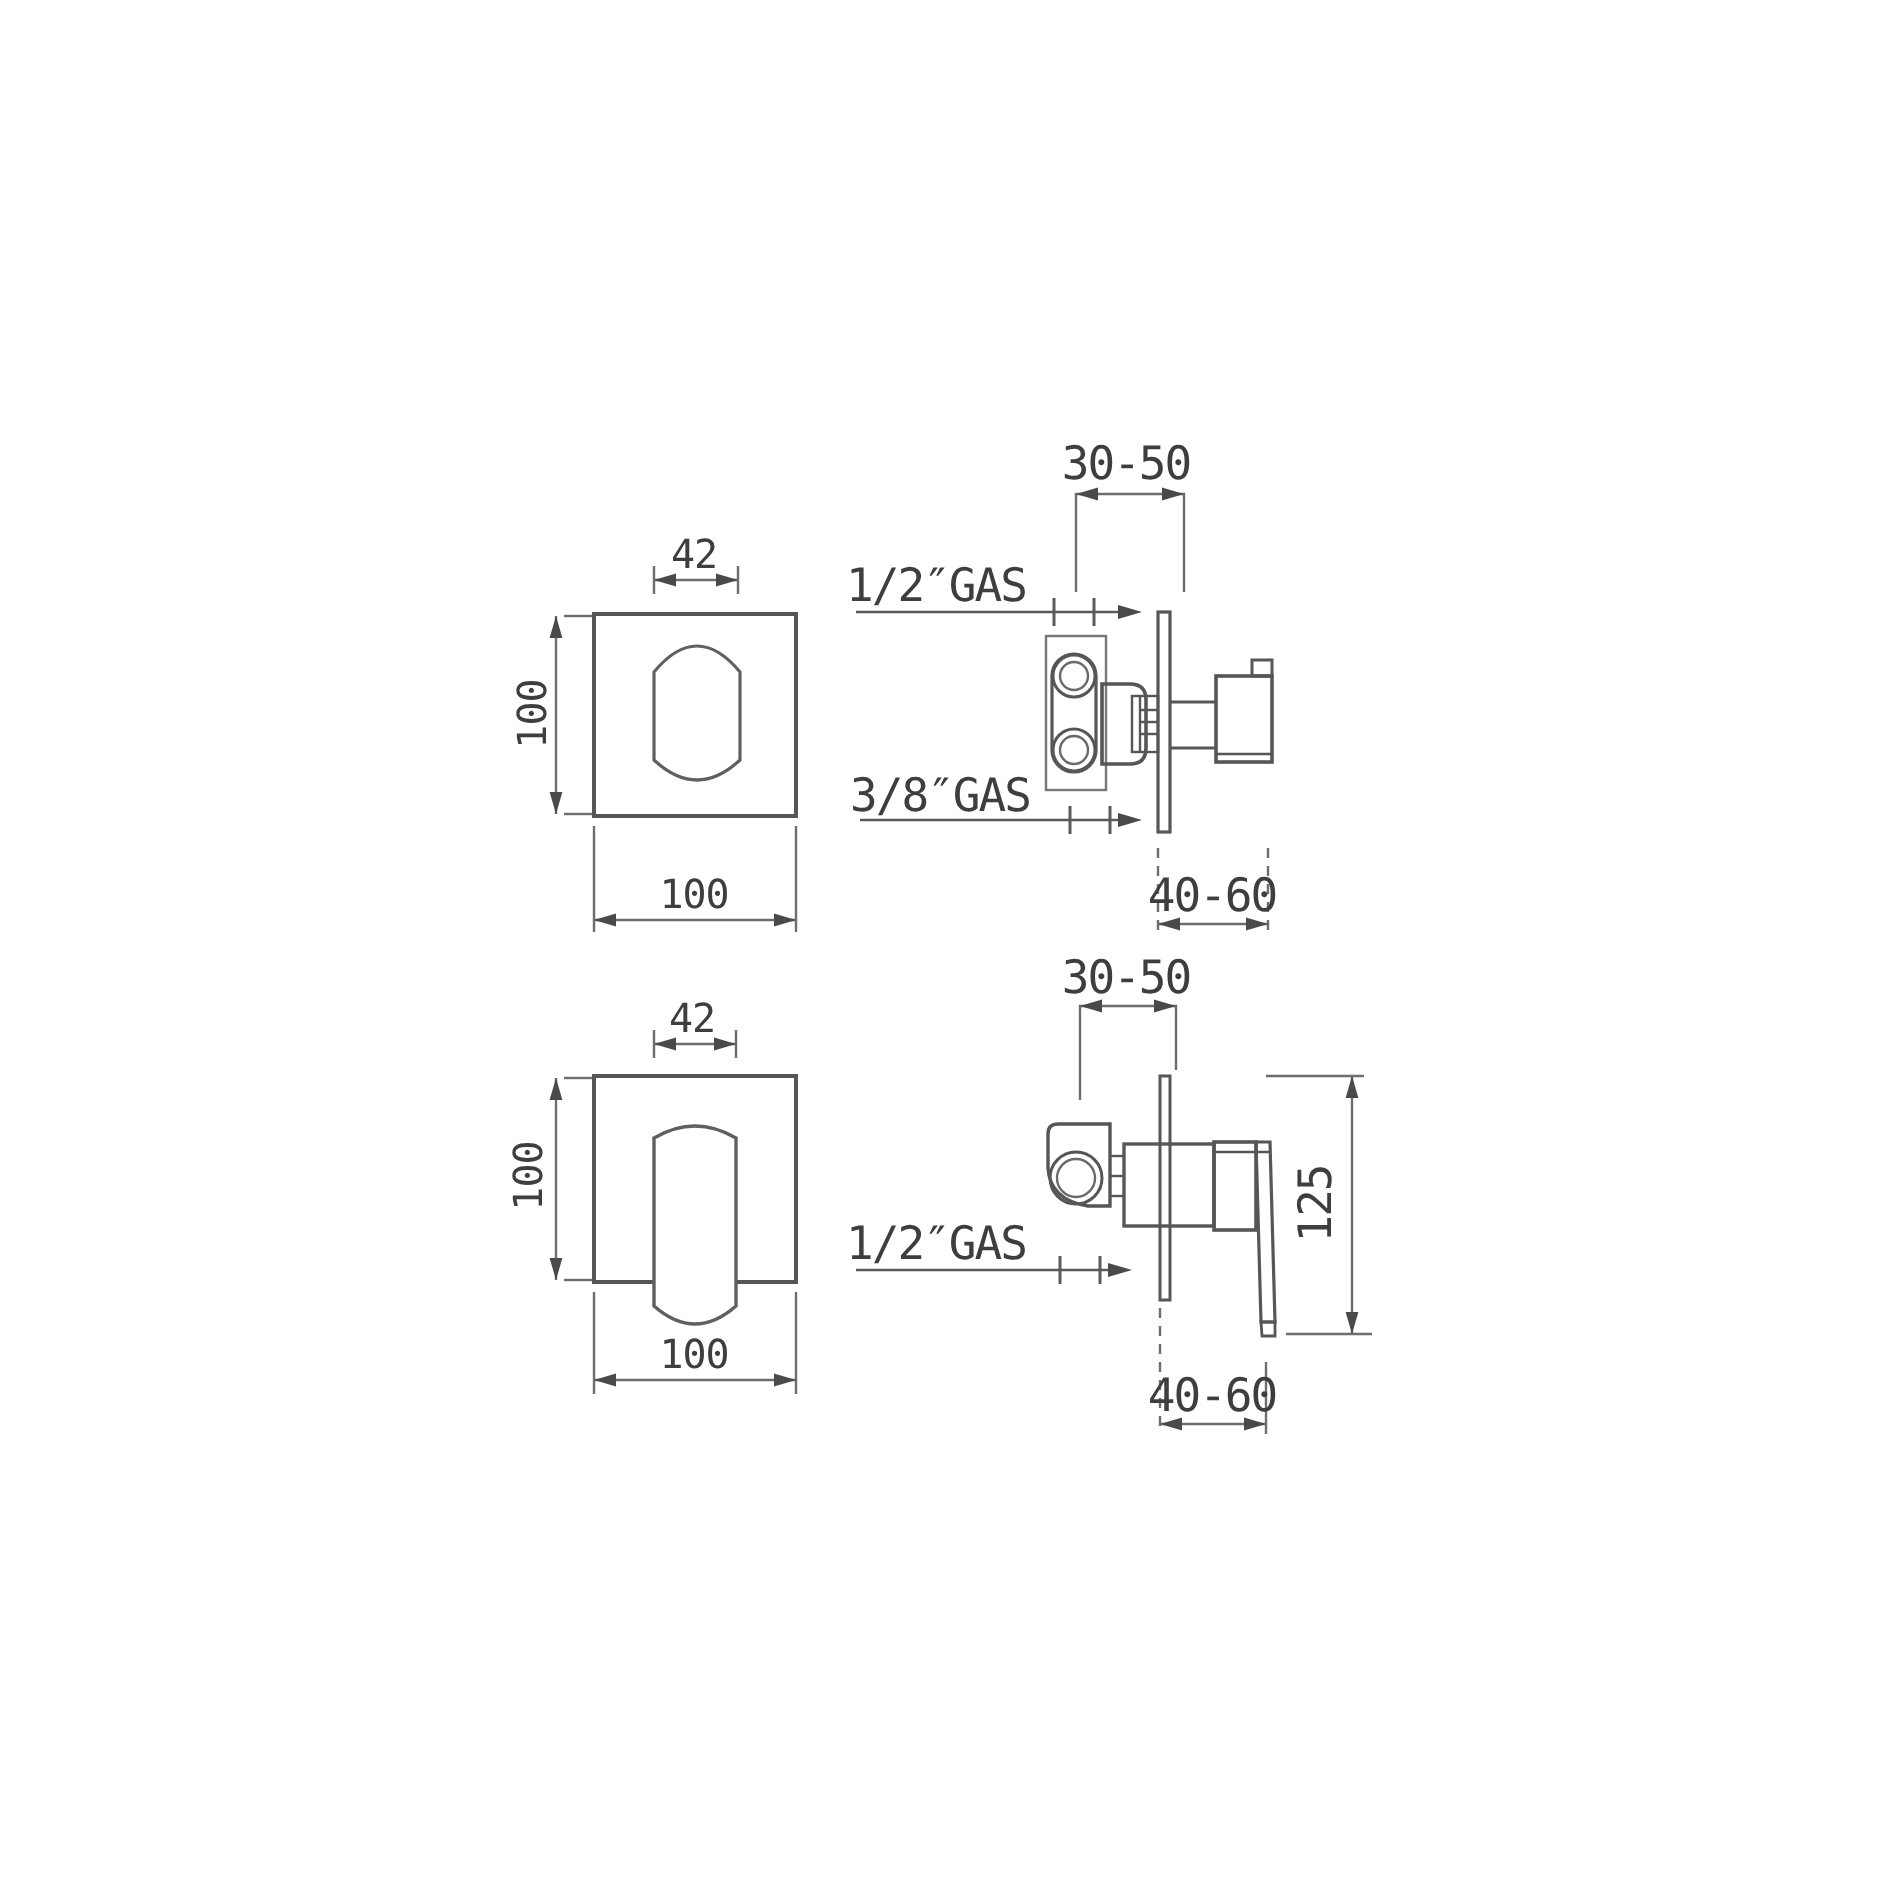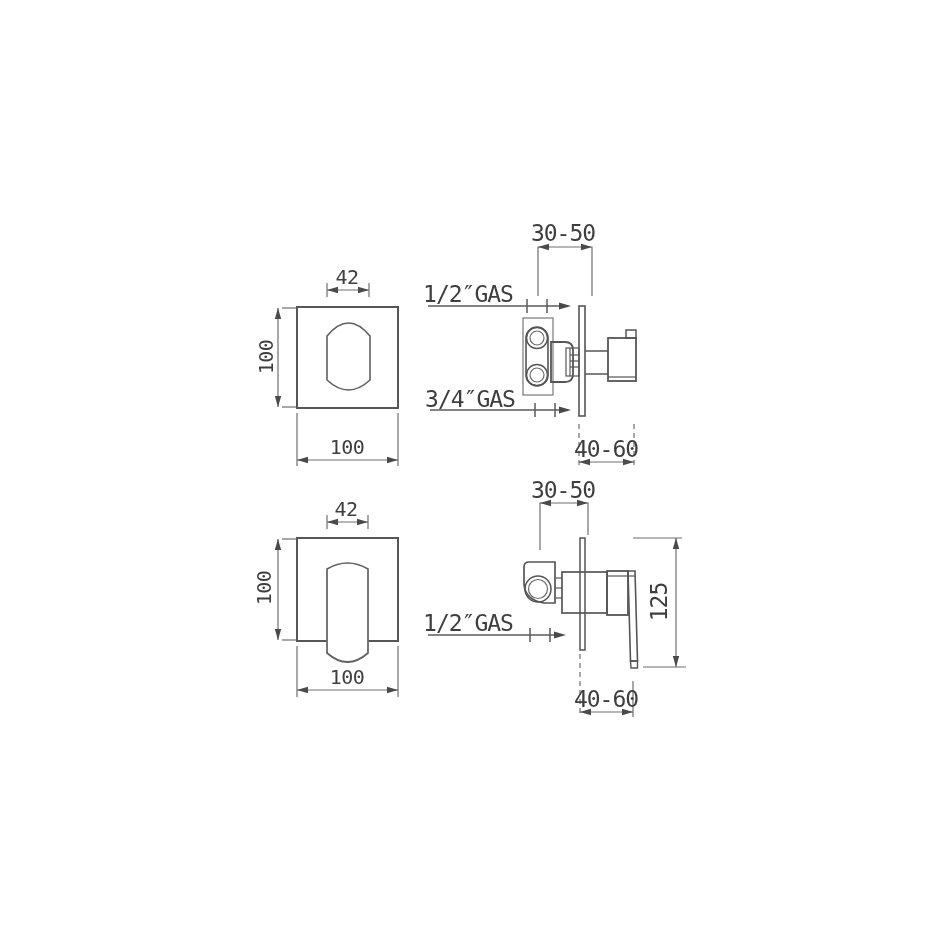--- a/index.html
+++ b/index.html
@@ -198,21 +198,21 @@
     </g>
   </g>
 </svg>
 
   <div class="lbl small" style="left:347px;top:277px;">42</div>
   <div class="lbl small rot" style="left:266px;top:357px;">100</div>
   <div class="lbl small" style="left:347px;top:447px;">100</div>
 
   <div class="lbl" style="left:563px;top:233px;">30-50</div>
   <div class="lbl" style="left:468px;top:294px;">1/2″GAS</div>
-  <div class="lbl" style="left:470px;top:399px;">3/4″GAS</div>
+  <div class="lbl" style="left:470px;top:399px;">3/8″GAS</div>
   <div class="lbl" style="left:606px;top:449px;">40-60</div>
 
   <div class="lbl small" style="left:346px;top:509px;">42</div>
   <div class="lbl small rot" style="left:264px;top:588px;">100</div>
   <div class="lbl small" style="left:347px;top:677px;">100</div>
 
   <div class="lbl" style="left:563px;top:490px;">30-50</div>
   <div class="lbl" style="left:468px;top:623px;">1/2″GAS</div>
   <div class="lbl rot" style="left:659px;top:602px;">125</div>
   <div class="lbl" style="left:606px;top:699px;">40-60</div>

